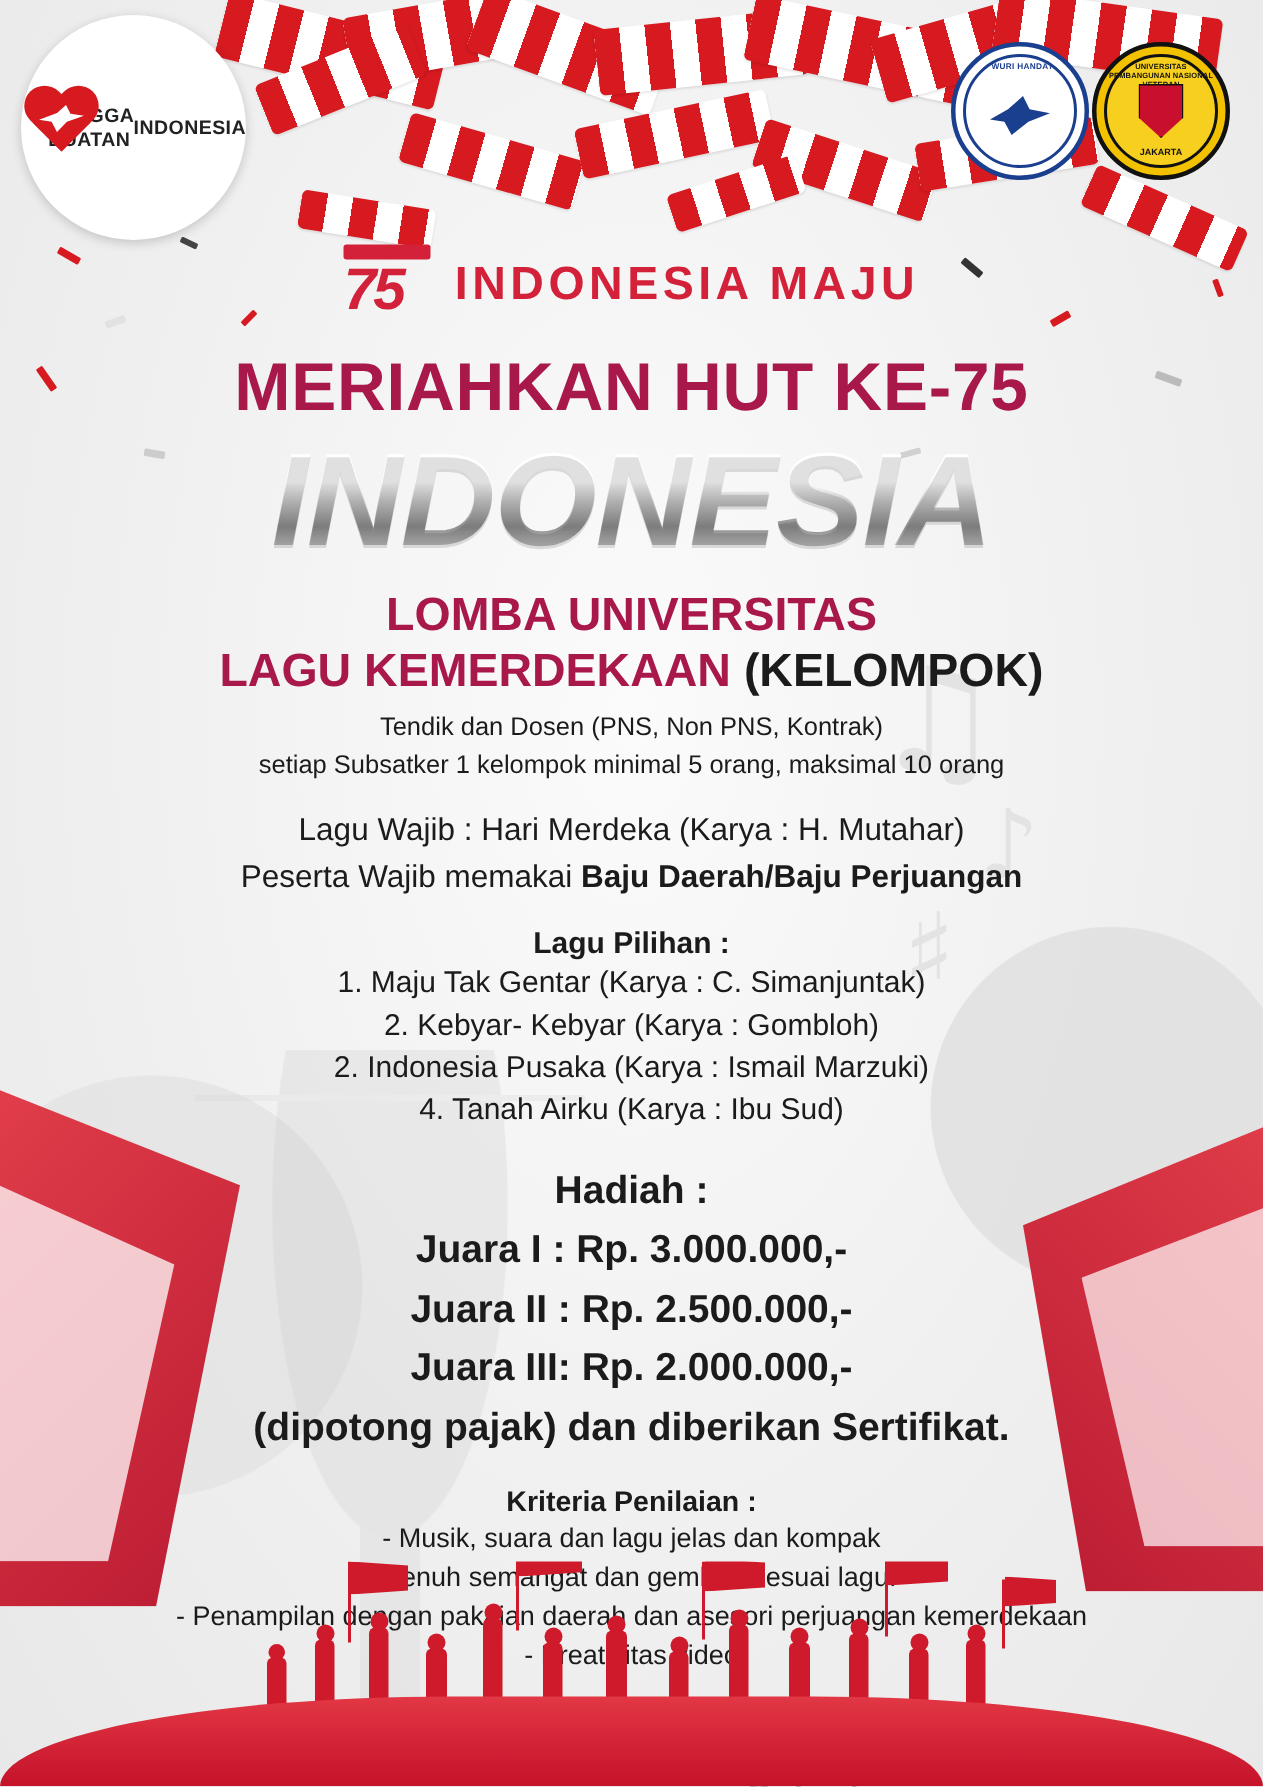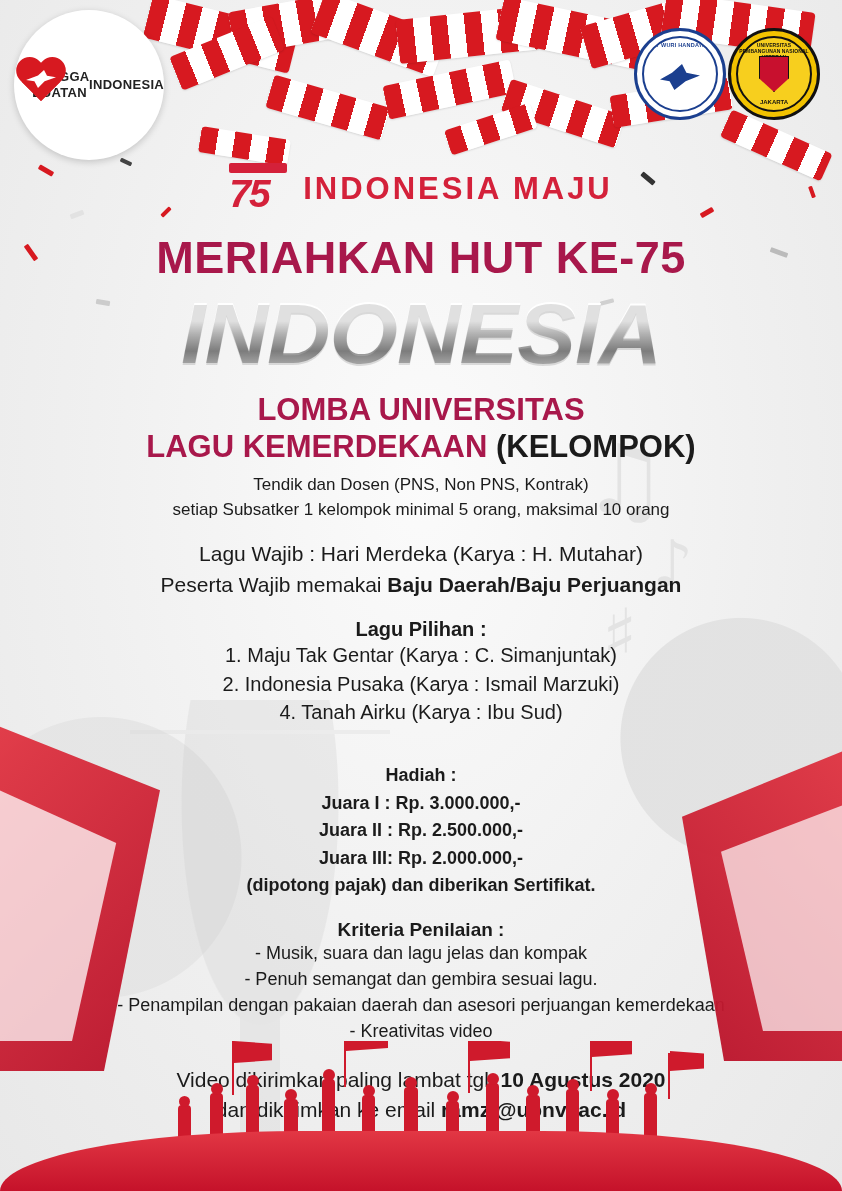--- a/index.html
+++ b/index.html
@@ -164,21 +164,21 @@
   .body-text{
     position:absolute;left:40px;right:40px;top:392px;text-align:center;color:#1b1b1b;
   }
   .t-lomba{color:#a8184b;font-size:31px;font-weight:bold;line-height:1.18;}
   .t-lomba .kelompok{color:#1b1b1b;font-weight:bold;}
   .t-sub{font-size:17px;line-height:1.45;margin-top:8px;color:#1b1b1b;}
   .t-block-1{font-size:21px;line-height:1.45;margin-top:17px;color:#1b1b1b;}
   .t-block-1 b{font-weight:bold;}
   .t-songs-title{font-size:20px;font-weight:bold;margin-top:18px;}
   .t-songs{font-size:20px;line-height:1.42;}
-  .t-prize{font-size:18px;font-weight:bold;line-height:1.52;margin-top:36px;}
+  .t-prize{font-size:26px;font-weight:bold;line-height:1.52;margin-top:19px;}
   .t-criteria-title{font-size:19px;font-weight:bold;margin-top:20px;}
   .t-criteria{font-size:18px;line-height:1.44;}
   .t-deadline{font-size:21px;line-height:1.45;margin-top:20px;}
   .t-deadline b{font-weight:bold;}
 
   
   .bottom{
     position:absolute;left:0;bottom:0;width:842px;height:150px;overflow:hidden;
   }
   .bottom .base{
@@ -310,20 +310,21 @@
     <div class="t-block-1">
       <div>Lagu Wajib : Hari Merdeka (Karya : H. Mutahar)</div>
       <div>
         <span>Peserta Wajib memakai </span><b>Baju Daerah/Baju Perjuangan</b>
       </div>
     </div>
 
     <div class="t-songs-title">Lagu Pilihan :</div>
     <div class="t-songs">
       <div>1. Maju Tak Gentar (Karya : C. Simanjuntak)</div>
+      <div>2. Kebyar- Kebyar (Karya : Gombloh)</div>
       <div>2. Indonesia Pusaka (Karya : Ismail Marzuki)</div>
       <div>4. Tanah Airku (Karya : Ibu Sud)</div>
     </div>
 
     <div class="t-prize">
       <div>Hadiah :</div>
       <div>Juara I  : Rp. 3.000.000,-</div>
       <div>Juara II : Rp. 2.500.000,-</div>
       <div>Juara III: Rp. 2.000.000,-</div>
       <div>(dipotong pajak) dan diberikan Sertifikat.</div>

